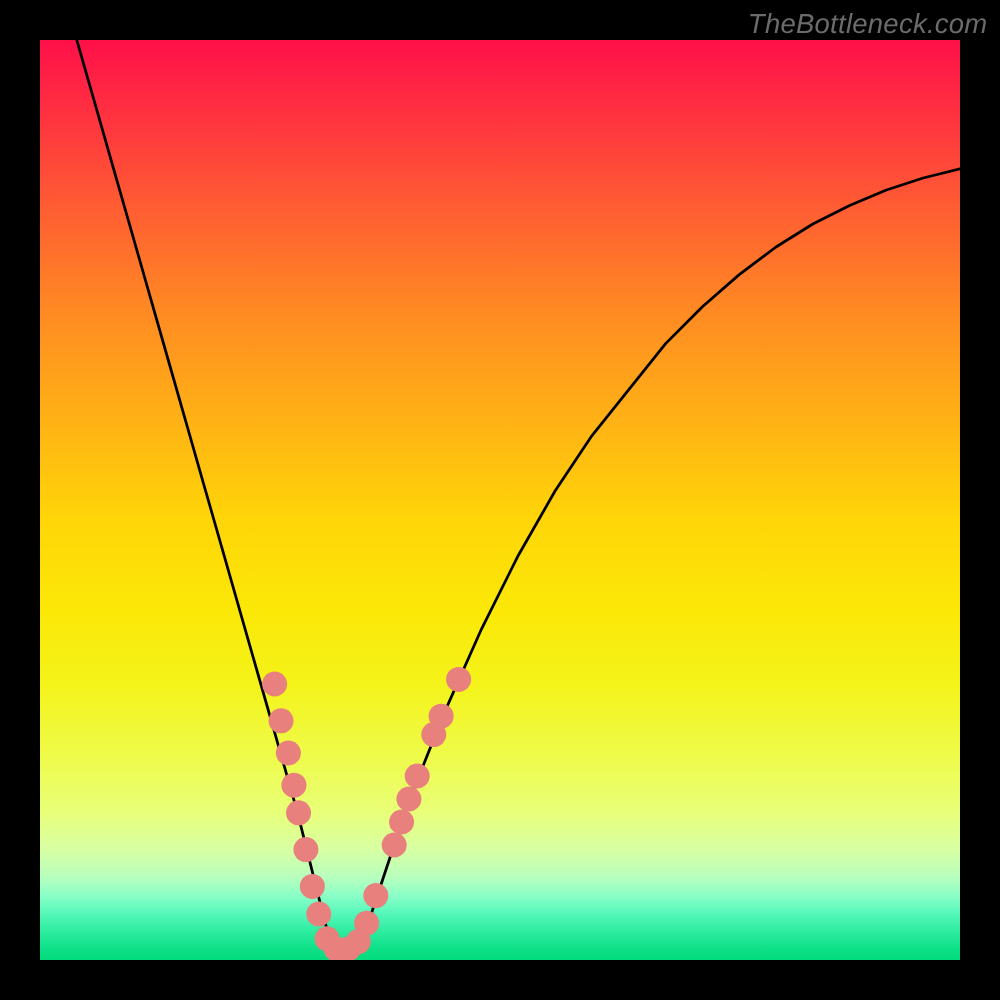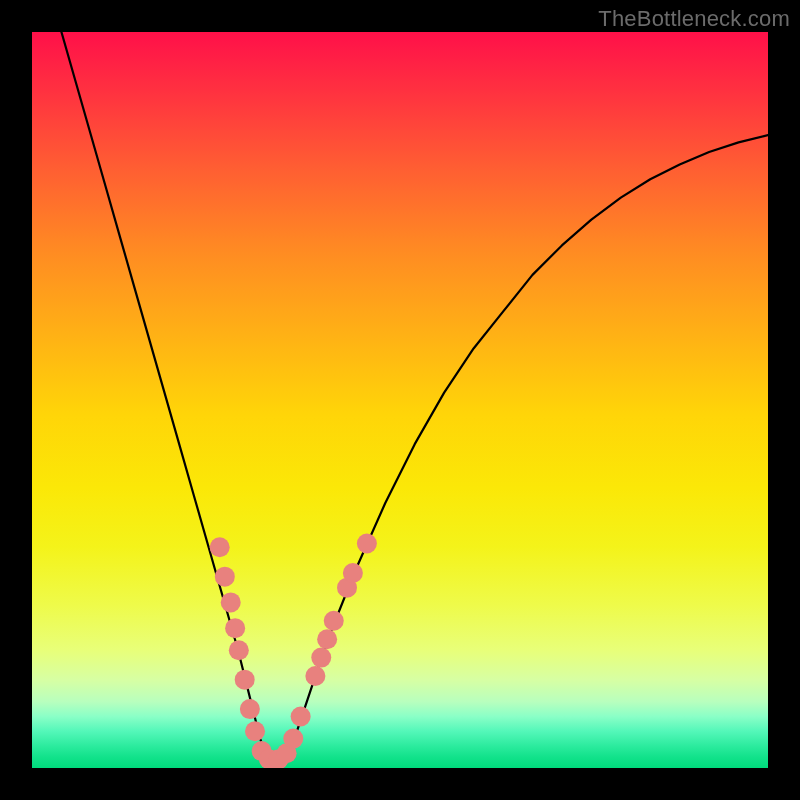--- a/index.html
+++ b/index.html
@@ -51,20 +51,21 @@
   }
   .watermark {
     position: absolute;
     top: 6px;
     right: 10px;
     color: #6b6b6b;
     font-size: 22px;
     font-weight: 400;
     letter-spacing: 0.2px;
     user-select: none;
+    font-style: italic;
   }
   svg.overlay {
     position: absolute;
     inset: 0;
   }
 </style>
 </head>
 <body>
 
 <div class="chart-container">

